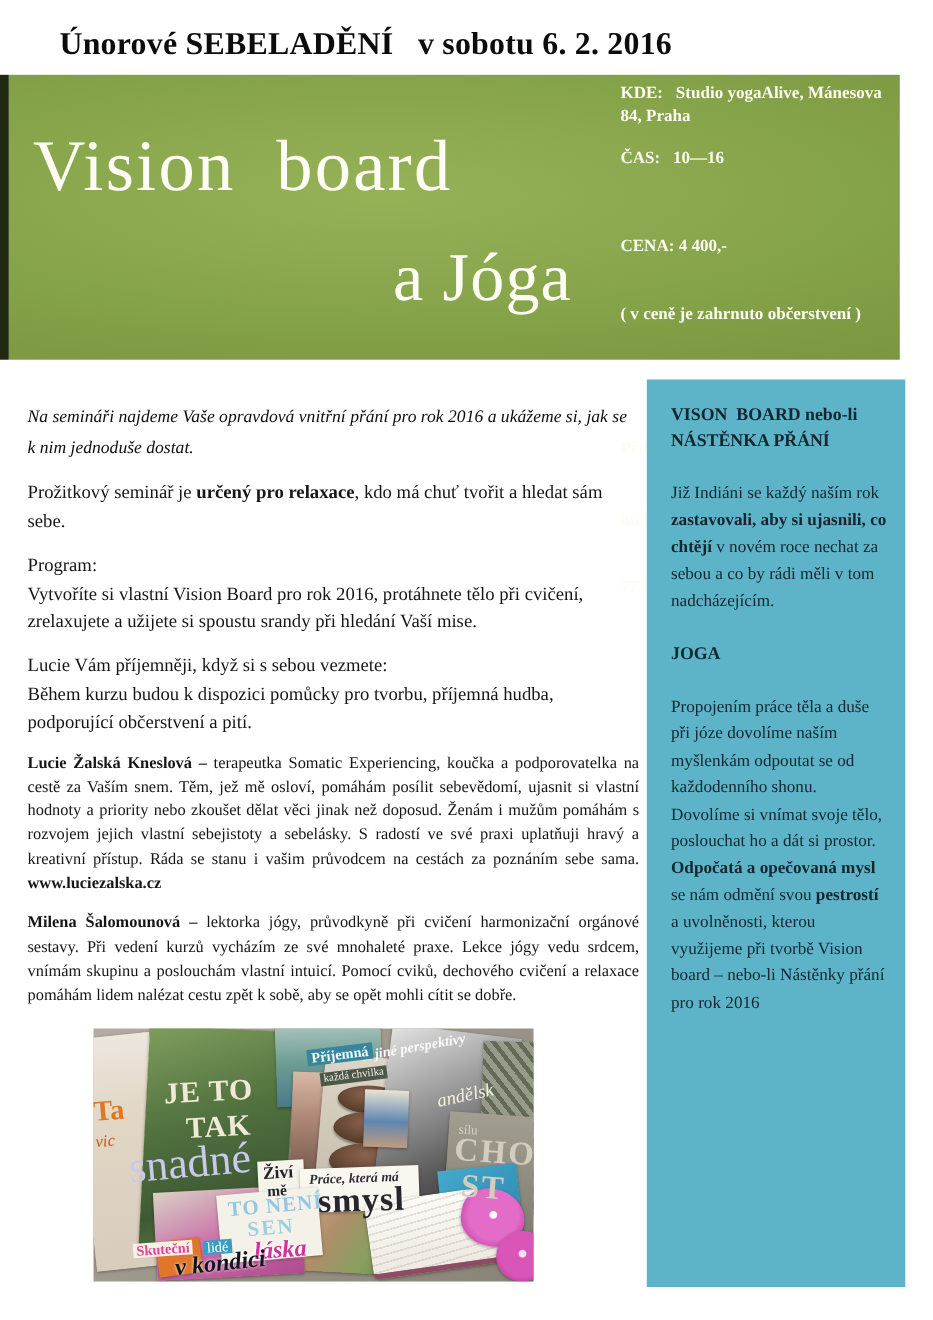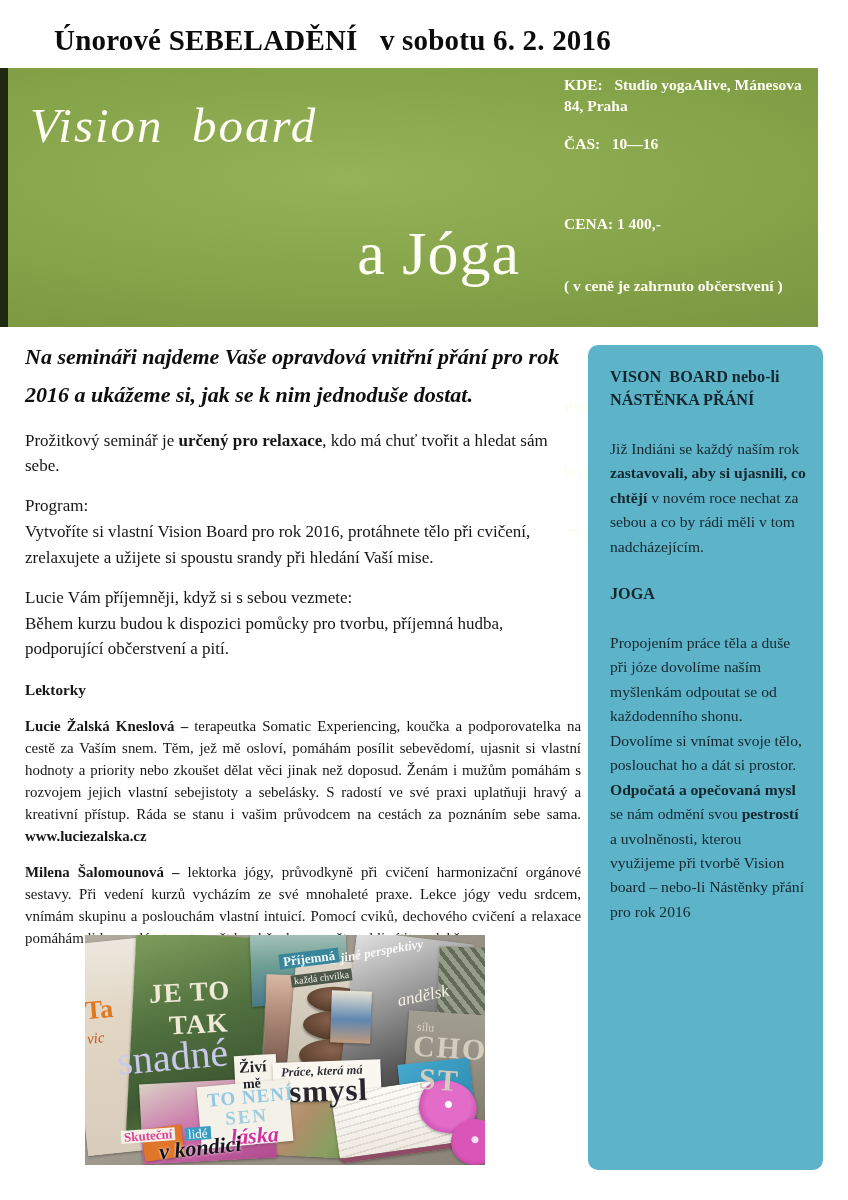--- a/index.html
+++ b/index.html
@@ -21,56 +21,56 @@
   }
 
   
   .banner{
     position:absolute; left:0; top:68px; width:818px; height:259px;
     background:radial-gradient(ellipse 120% 95% at 42% 42%, #95b257 0%, #84a248 48%, #738d3a 100%);
     border-left:8px solid #20290f;
     color:#fdfdf4;
   }
   .banner-line1{
-    position:absolute; left:22px; top:29px;
-    font-size:49px; letter-spacing:2px; white-space:pre-wrap;font-style:italic;
+    position:absolute; left:22px; top:46px;
+    font-size:66px; letter-spacing:2px; white-space:pre-wrap;
   }
   .banner-line2{
     position:absolute; left:0; top:150px; width:512px; text-align:right;
     font-size:62px; letter-spacing:1px;
   }
   .banner-info{
     position:absolute; left:556px; top:7px; width:252px;
     font-size:15.5px; font-weight:bold; line-height:1.35;
   }
   .banner-info p{ margin-bottom:17px; white-space:pre-wrap; }
   .banner-info .line{ display:block; white-space:pre-wrap; }
   .email-link{ color:#fdfdf4; text-decoration:underline; display:block; cursor:pointer; }
 
   
   .main{
     position:absolute; left:25px; top:338px; width:556px;
     font-size:17px; line-height:1.52; color:#161616;
   }
   .main p{ margin-bottom:14px; }
   .intro{
-    font-size:22px; font-weight:bold; font-style:italic;
-    line-height:1.72; margin-bottom:17px; color:#0e0e0e;
+    font-size:16px; font-weight:normal; font-style:italic;
+    line-height:1.72; margin-bottom:17px; color:#0e0e0e;margin-top:28px;
   }
   .head{ font-weight:normal; margin-bottom:0 !important; }
   .lect-head{ font-weight:bold; font-size:15.2px; margin:16px 0 15px !important; }
   .bio{ font-size:14.9px; line-height:1.47; text-align:justify; margin-bottom:17px; }
   .bio b{ }
 
   
   .sidebar{
     position:absolute; left:588px; top:345px; width:235px; height:825px;
     background:#5db3c8; color:#14262e;
     padding:21px 16px 0 22px;
-    font-size:15.6px; line-height:1.57;border-radius:10px;
+    font-size:15.6px; line-height:1.57;
   }
   .sidebar p{ margin-bottom:24px; }
   .s-head{ font-weight:bold; font-size:16.2px; white-space:pre-wrap; line-height:1.45; }
 
   
   .collage{
     position:absolute; left:85px; top:935px; width:400px; height:230px;
     background:linear-gradient(140deg,#b3aca0 0%,#9a9387 55%,#898276 100%);
     overflow:hidden;
   }
@@ -133,39 +133,38 @@
 
   <h1 class="page-title">Únorové SEBELADĚNÍ   v sobotu 6. 2. 2016</h1>
 
   <div class="banner">
     <div class="banner-line1">Vision  board</div>
     <div class="banner-line2">a Jóga</div>
     <div class="banner-info">
       <p>KDE:   Studio yogaAlive, Mánesova 84, Praha</p>
       <p>ČAS:   10—16</p>
       <p>
-        <span class="line">CENA: 1 400,-</span>
+        <span class="line">CENA: 4 400,-</span>
         <span class="line">( v ceně je zahrnuto občerstvení )</span>
       </p>
       <p>
         <span class="line">Přihlášky:</span>
         <a class="email-link">lucie.kneslova@gmail.com</a>
         <span class="line">773465851</span>
       </p>
     </div>
   </div>
 
   <div class="main">
     <p class="intro">Na semináři najdeme Vaše opravdová vnitřní přání pro rok 2016 a ukážeme si, jak se k nim jednoduše dostat.</p>
     <p><span>Prožitkový seminář je </span><b>určený pro relaxace</b><span>, kdo má chuť tvořit a hledat sám sebe.</span></p>
     <p class="head">Program:</p>
     <p>Vytvoříte si vlastní Vision Board pro rok 2016, protáhnete tělo při cvičení, zrelaxujete a užijete si spoustu srandy při hledání Vaší mise.</p>
     <p class="head">Lucie Vám příjemněji, když si s sebou vezmete:</p>
     <p>Během kurzu budou k dispozici pomůcky pro tvorbu, příjemná hudba, podporující občerstvení a pití.</p>
-    <p class="lect-head">Lektorky</p>
     <p class="bio"><b>Lucie Žalská Kneslová – </b><span>terapeutka Somatic Experiencing, koučka a podporovatelka na cestě za Vaším snem.  Těm, jež mě osloví, pomáhám posílit sebevědomí, ujasnit si vlastní hodnoty a priority nebo zkoušet dělat věci jinak než doposud. Ženám i mužům pomáhám s rozvojem jejich vlastní sebejistoty a sebelásky. S radostí ve své praxi uplatňuji hravý a kreativní přístup. Ráda se stanu i vašim průvodcem na cestách za poznáním sebe sama. </span><b>www.luciezalska.cz</b></p>
     <p class="bio"><b>Milena Šalomounová – </b><span>lektorka jógy, průvodkyně při cvičení harmonizační orgánové sestavy. Při vedení kurzů vycházím ze své mnohaleté praxe. Lekce jógy vedu srdcem, vnímám skupinu a poslouchám vlastní intuicí. Pomocí cviků, dechového cvičení a relaxace pomáhám lidem nalézat cestu zpět k sobě, aby se opět mohli cítit se dobře.</span></p>
   </div>
 
   <aside class="sidebar">
     <p class="s-head">VISON  BOARD nebo-li
 NÁSTĚNKA PŘÁNÍ</p>
     <p><span>Již Indiáni se každý naším rok </span><b>zastavovali, aby si ujasnili, co chtějí</b><span> v novém roce nechat za sebou a co by rádi měli v tom nadcházejícím.</span></p>
     <p class="s-head">JOGA</p>
     <p><span>Propojením práce těla a duše při józe dovolíme naším myšlenkám odpoutat se od každodenního shonu. Dovolíme si vnímat svoje tělo, poslouchat ho a dát si prostor. </span><b>Odpočatá a opečovaná mysl</b><span> se nám odmění svou </span><b>pestrostí</b><span> a uvolněnosti, kterou využijeme při tvorbě Vision board – nebo-li  Nástěnky přání pro rok 2016</span></p>

